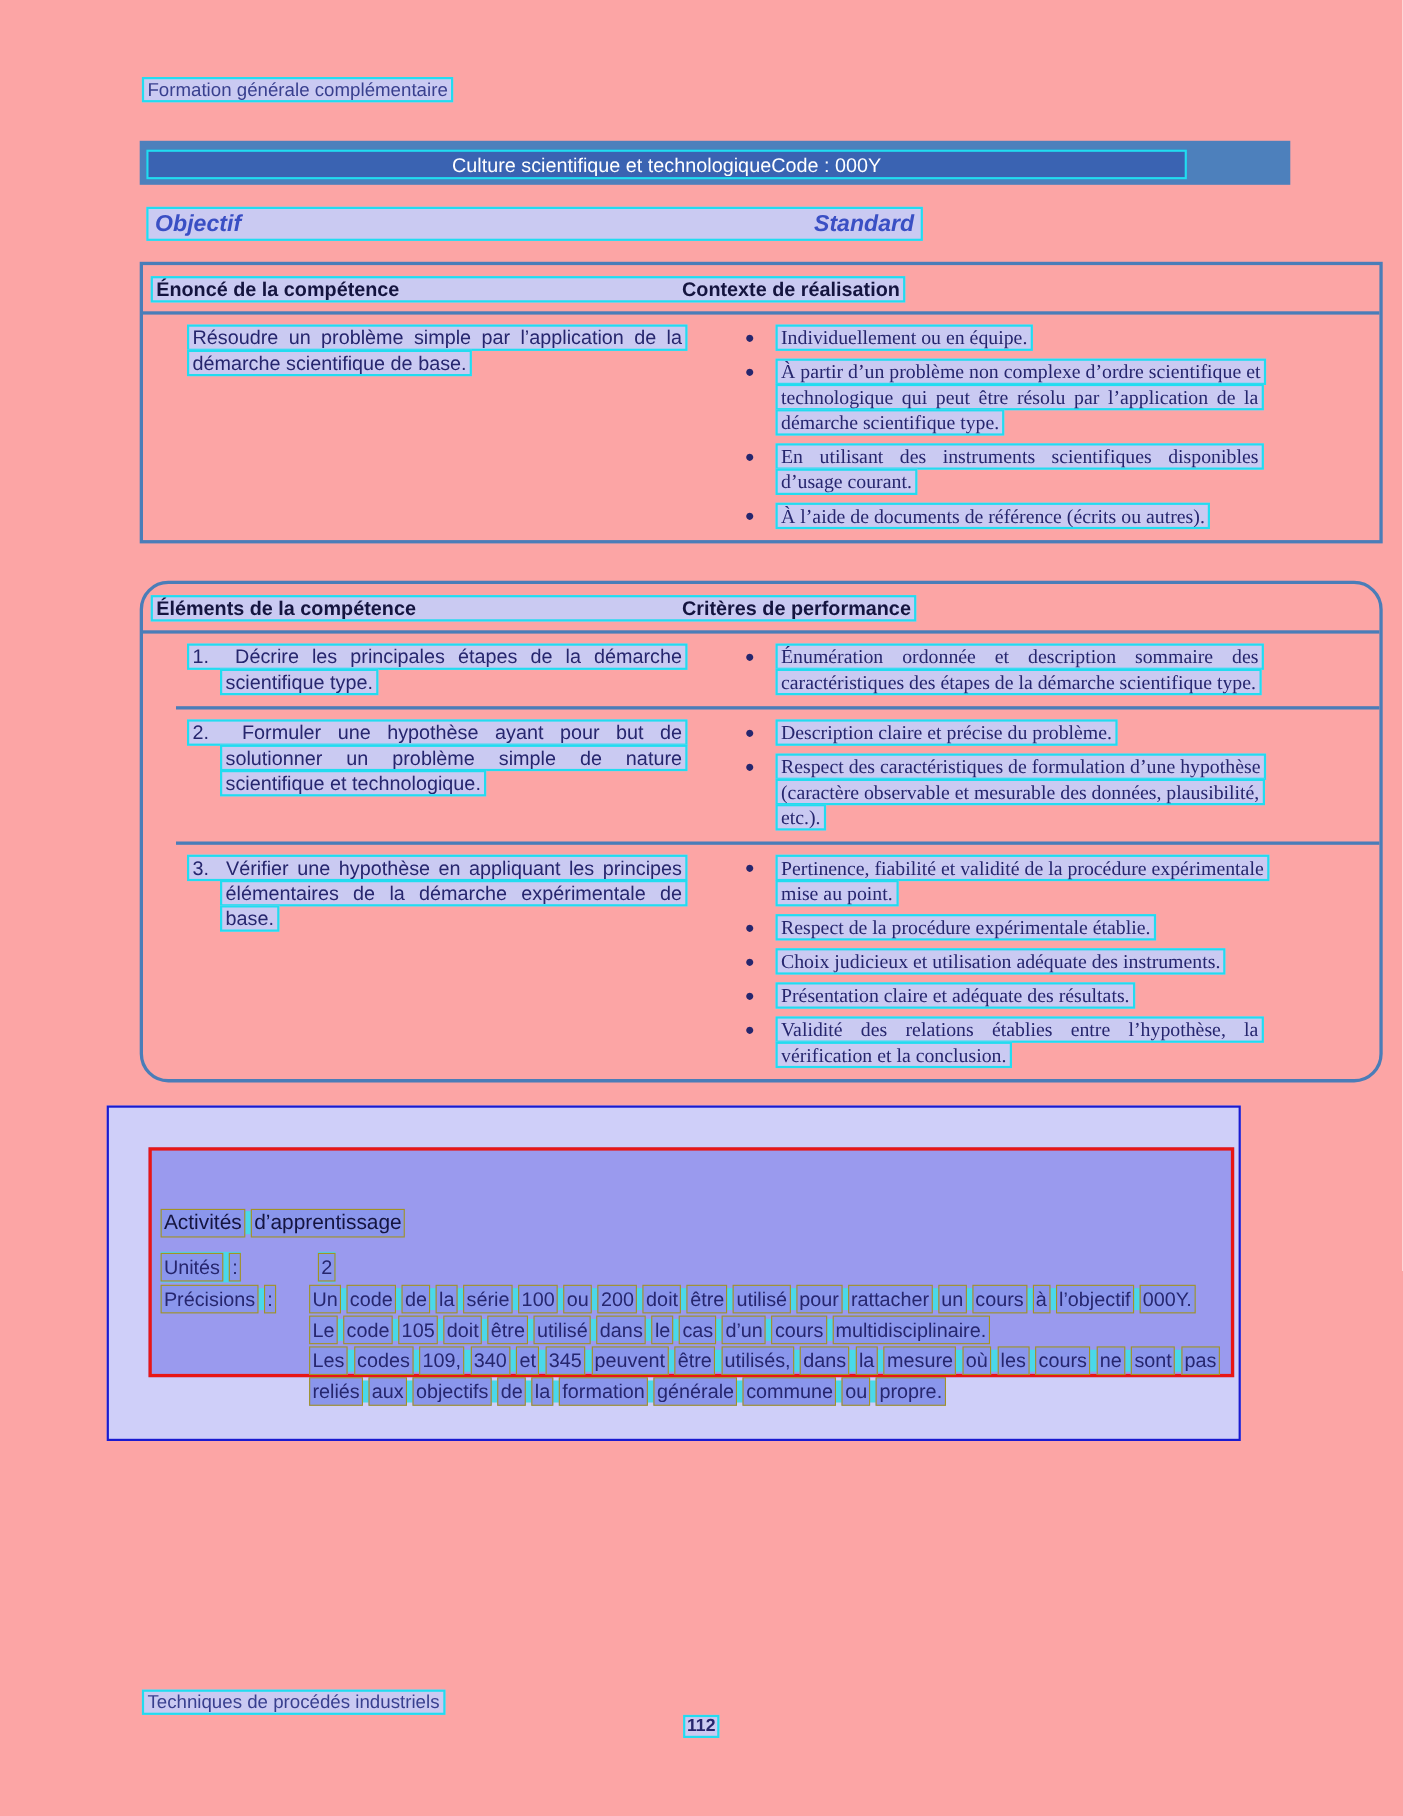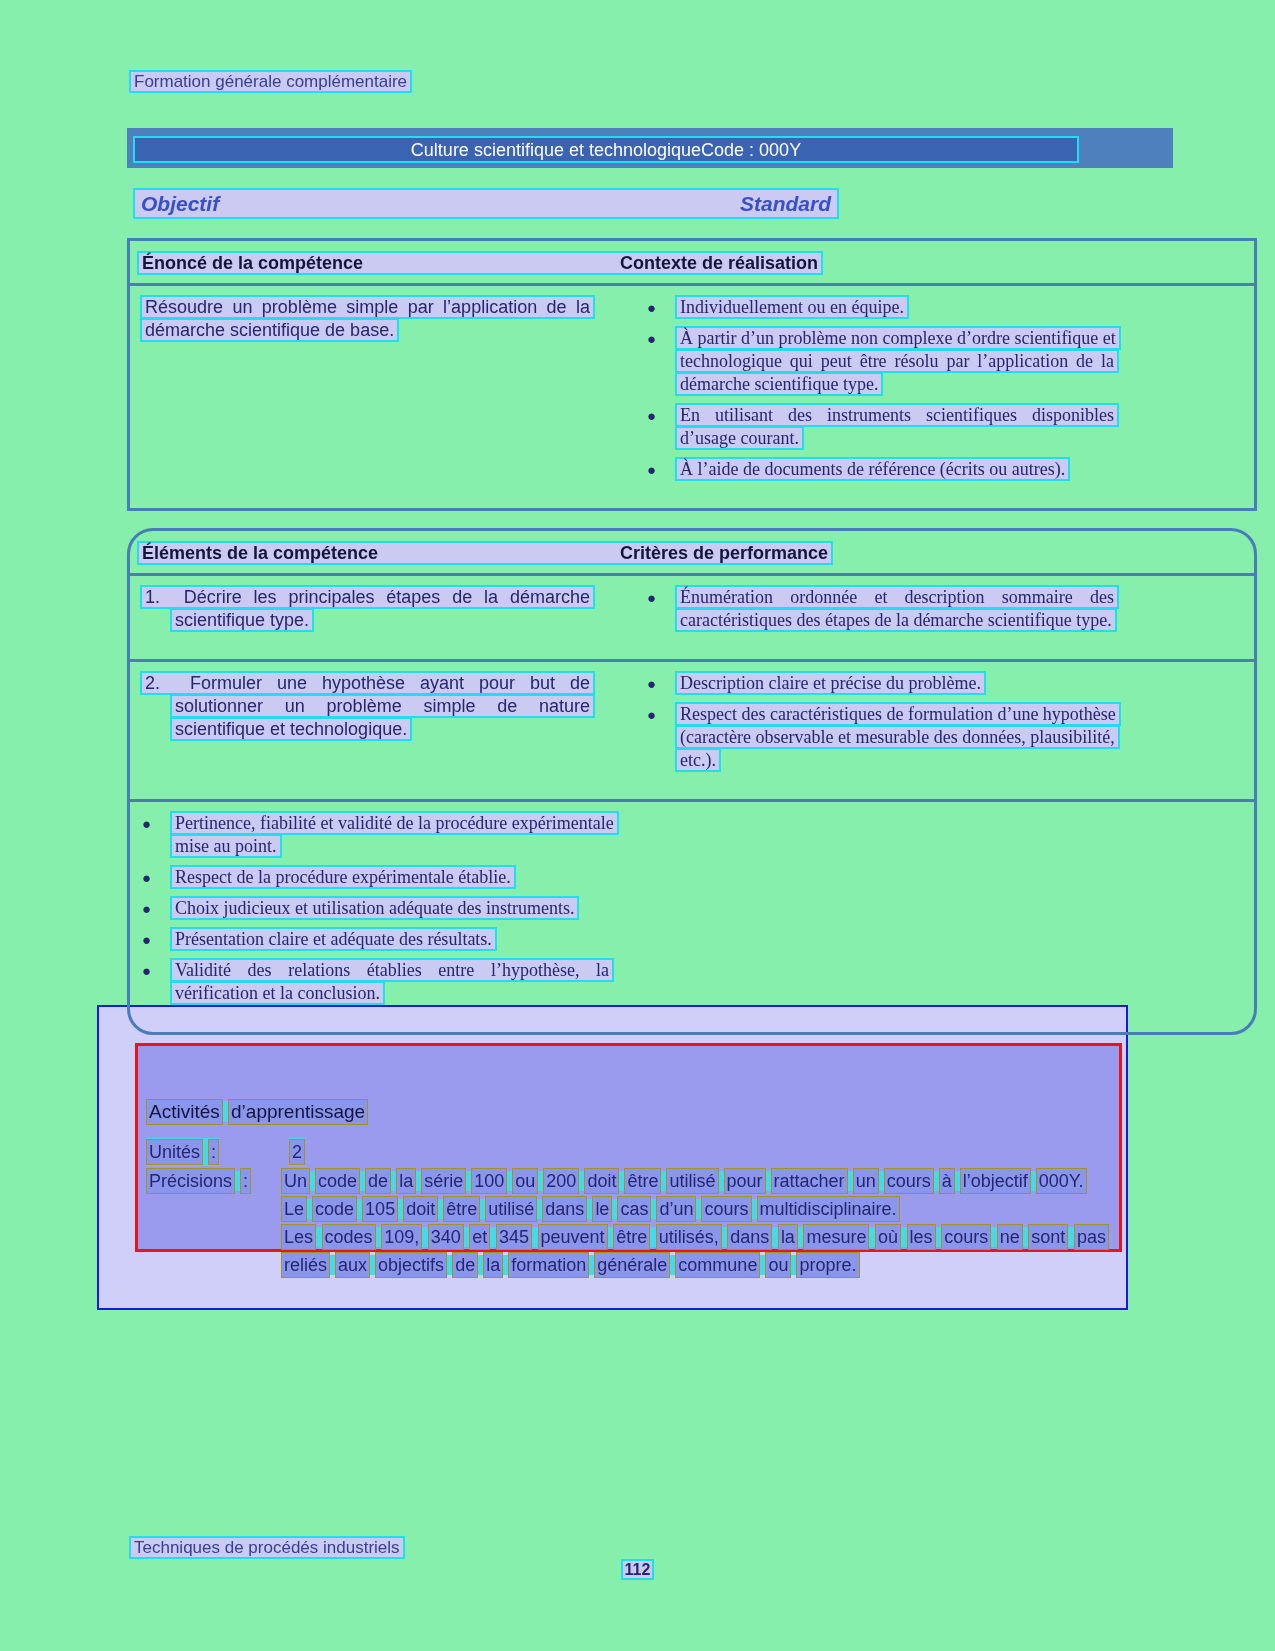--- a/index.html
+++ b/index.html
@@ -1,18 +1,18 @@
 <!DOCTYPE html>
 <html style="--hl-border: #22dcf0; --hl-fill: #cacaf2; --table-border: #4a7db8; --bar-fill: #4d80bc; --band-fill: #3a63b2; --band-text: #ffffff; --outer-border: #1a1ad0; --outer-fill: #cfcff9; --red-border: #e81616; --red-fill: #9a9aee; --word-border: #a39323; --word-fill: #8a96ec; --word-gap: #49d8ea; --text: #26266e; --text-strong: #14143f; --heading-blue: #3a4fc4; --muted: #383f8e;"><head>
 <meta charset="utf-8">
 <style>
   * { margin:0; padding:0; box-sizing:border-box; }
   html,body { background:#ffffff; }
   .page {
-    position:relative; width:1275px; height:1651px; background:#86efac;
+    position:relative; width:1275px; height:1651px; background:#fca5a5;
     font-family:"Liberation Sans", sans-serif; color:var(--text,#26266e);
     font-size:18px; line-height:23px; overflow:hidden;
   }
   
   .hl {
     background:var(--hl-fill,#cacaf2);
     border:2px solid var(--hl-border,#22dcf0);
     padding:0 3px;
     -webkit-box-decoration-break:clone; box-decoration-break:clone;
   }
@@ -35,21 +35,21 @@
     padding:2px 6px; font-size:21px; font-weight:bold; font-style:italic;
     color:var(--heading-blue,#3a4fc4);
   }
 
   .tbl { position:absolute; left:127px; width:1130px; border:3px solid var(--table-border,#4a7db8); background:transparent; z-index:2; }
   .t1 { top:238px; }
   .t2 { top:528px;border-radius:26px; }
   .thead { padding:10px 0 8px 0; border-bottom:3px solid var(--table-border,#4a7db8); }
   .hdrbox { margin-left:7px; font-size:18px; line-height:24px; }
   .hdrbox .h1 { display:inline-block; width:478px; }
-  .trow { display:flex; padding:10px 0 27px 0; }
+  .trow { display:flex; padding:10px 0 10px 0;margin-left:30px; }
   .trow + .trow { border-top:3px solid var(--table-border,#4a7db8); }
   .cell-l { flex:0 0 505px; padding-left:10px; padding-right:40px; text-align:justify; }
   .cell-r { flex:1 1 auto; padding-right:18px; }
   .numpara { padding-left:30px; text-indent:-30px; }
   .bullet { display:flex; margin-bottom:8px; }
   .bullet:last-child { margin-bottom:0; }
   .dot { flex:0 0 40px; padding-left:12px; color:var(--text,#26266e); font-size:15px; }
   .btxt { width:444px; text-align:justify;font-family:Liberation Serif, serif; }
 
   .outer-box {
@@ -160,20 +160,23 @@
           <div class="btxt"><span class="hl">Description claire et précise du problème.</span></div>
         </div>
         <div class="bullet">
           <span class="dot">●</span>
           <div class="btxt"><span class="hl">Respect des caractéristiques de formulation d’une hypothèse (caractère observable et mesurable des données, plausibilité, etc.).</span></div>
         </div>
       </div>
     </div>
 
     <div class="trow">
+      <div class="cell-l">
+        <p class="numpara"><span class="hl"><span>3.</span>&nbsp; <span>Vérifier une hypothèse en appliquant les principes élémentaires de la démarche expérimentale de base.</span></span></p>
+      </div>
       <div class="cell-r">
         <div class="bullet">
           <span class="dot">●</span>
           <div class="btxt"><span class="hl">Pertinence, fiabilité et validité de la procédure expérimentale mise au point.</span></div>
         </div>
         <div class="bullet">
           <span class="dot">●</span>
           <div class="btxt"><span class="hl">Respect de la procédure expérimentale établie.</span></div>
         </div>
         <div class="bullet">

